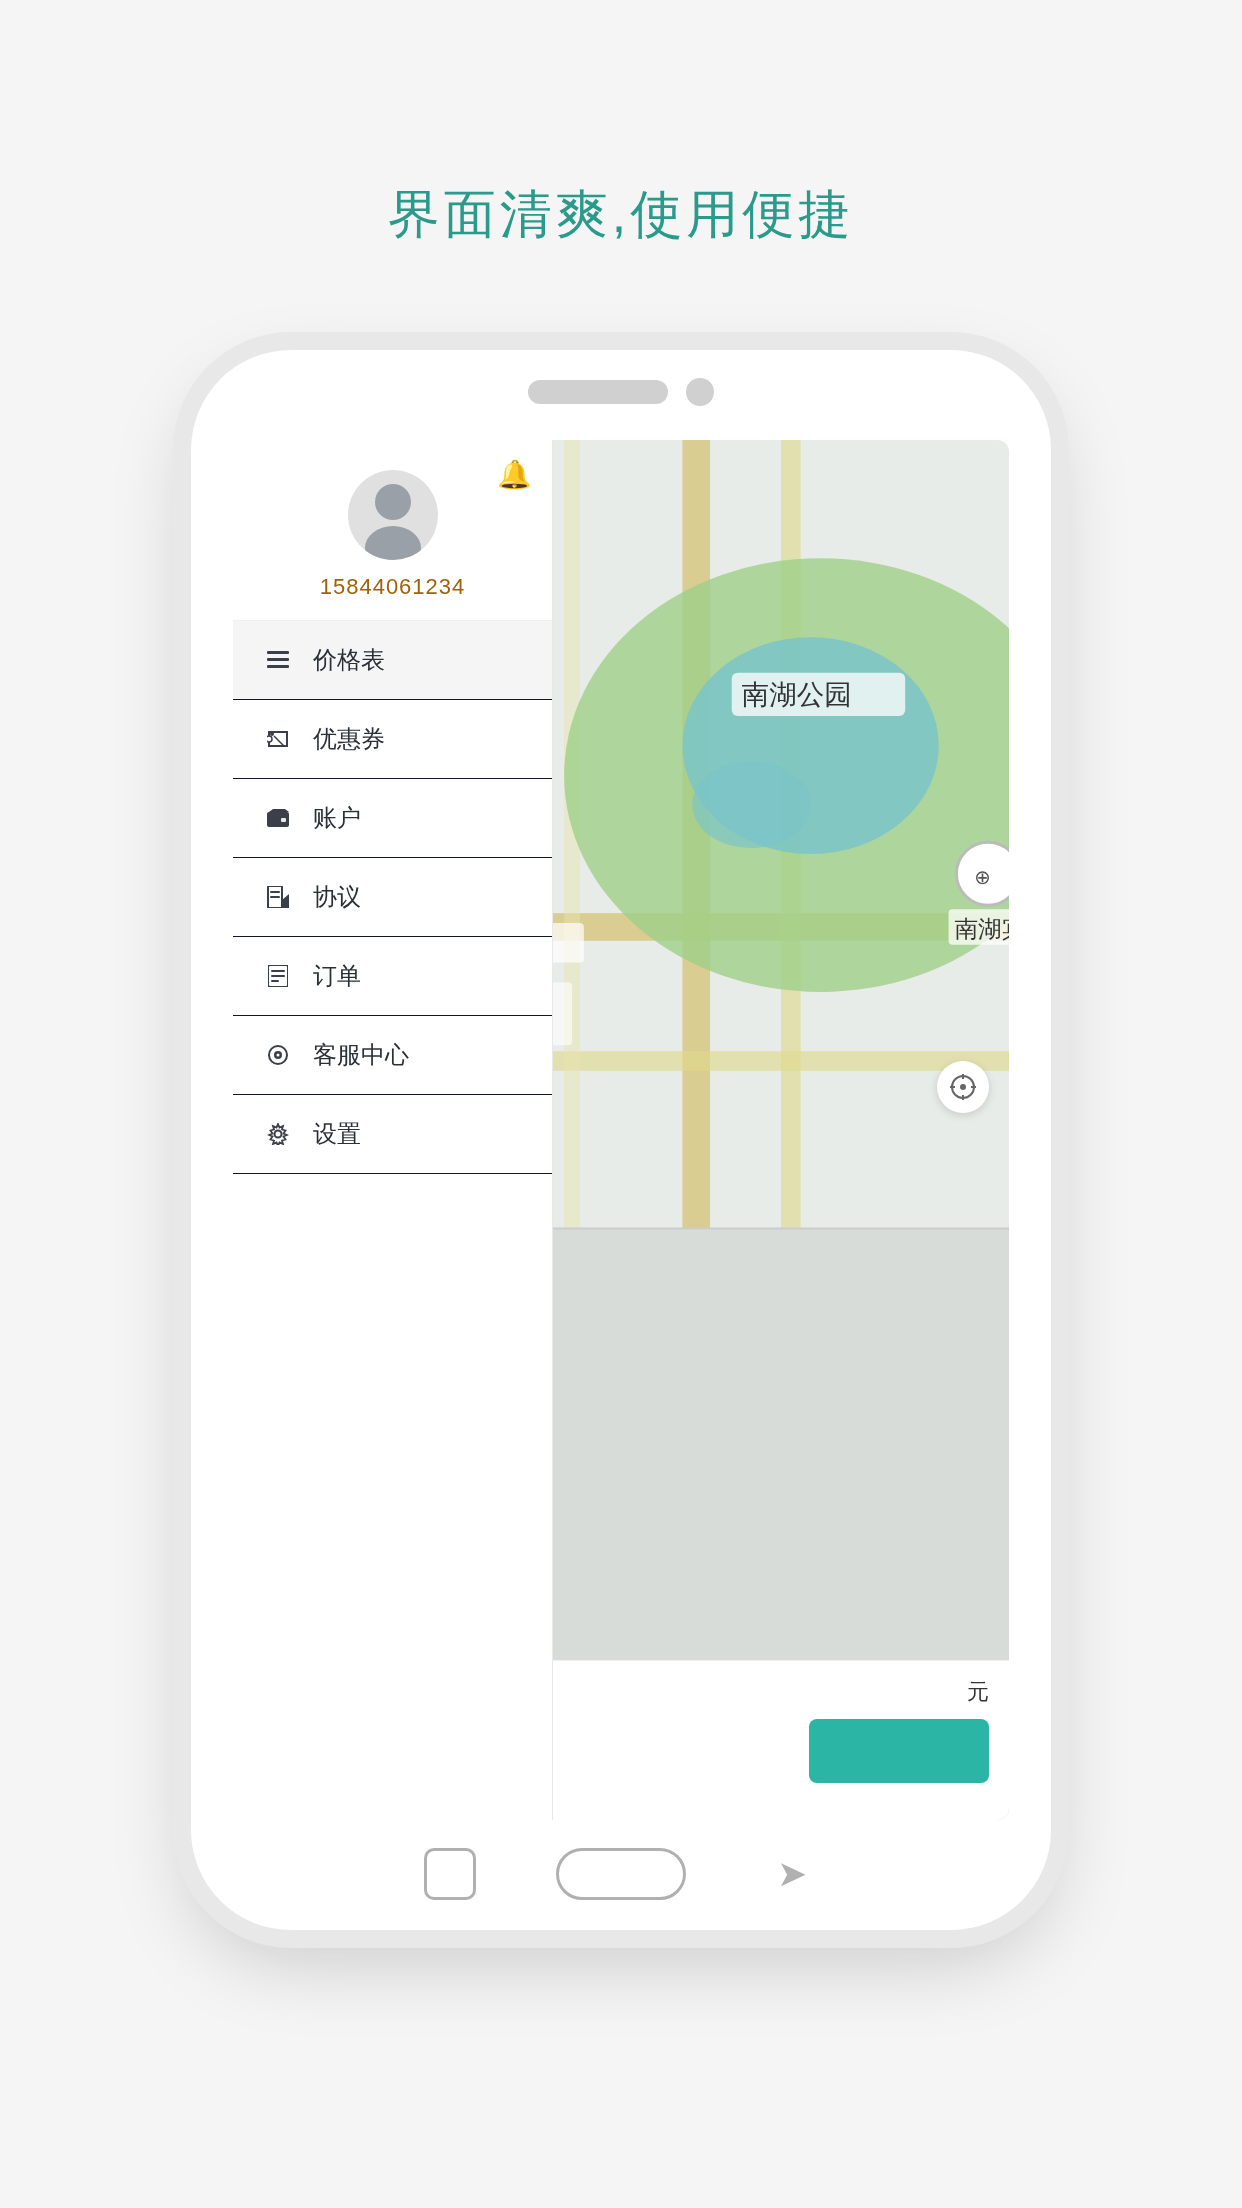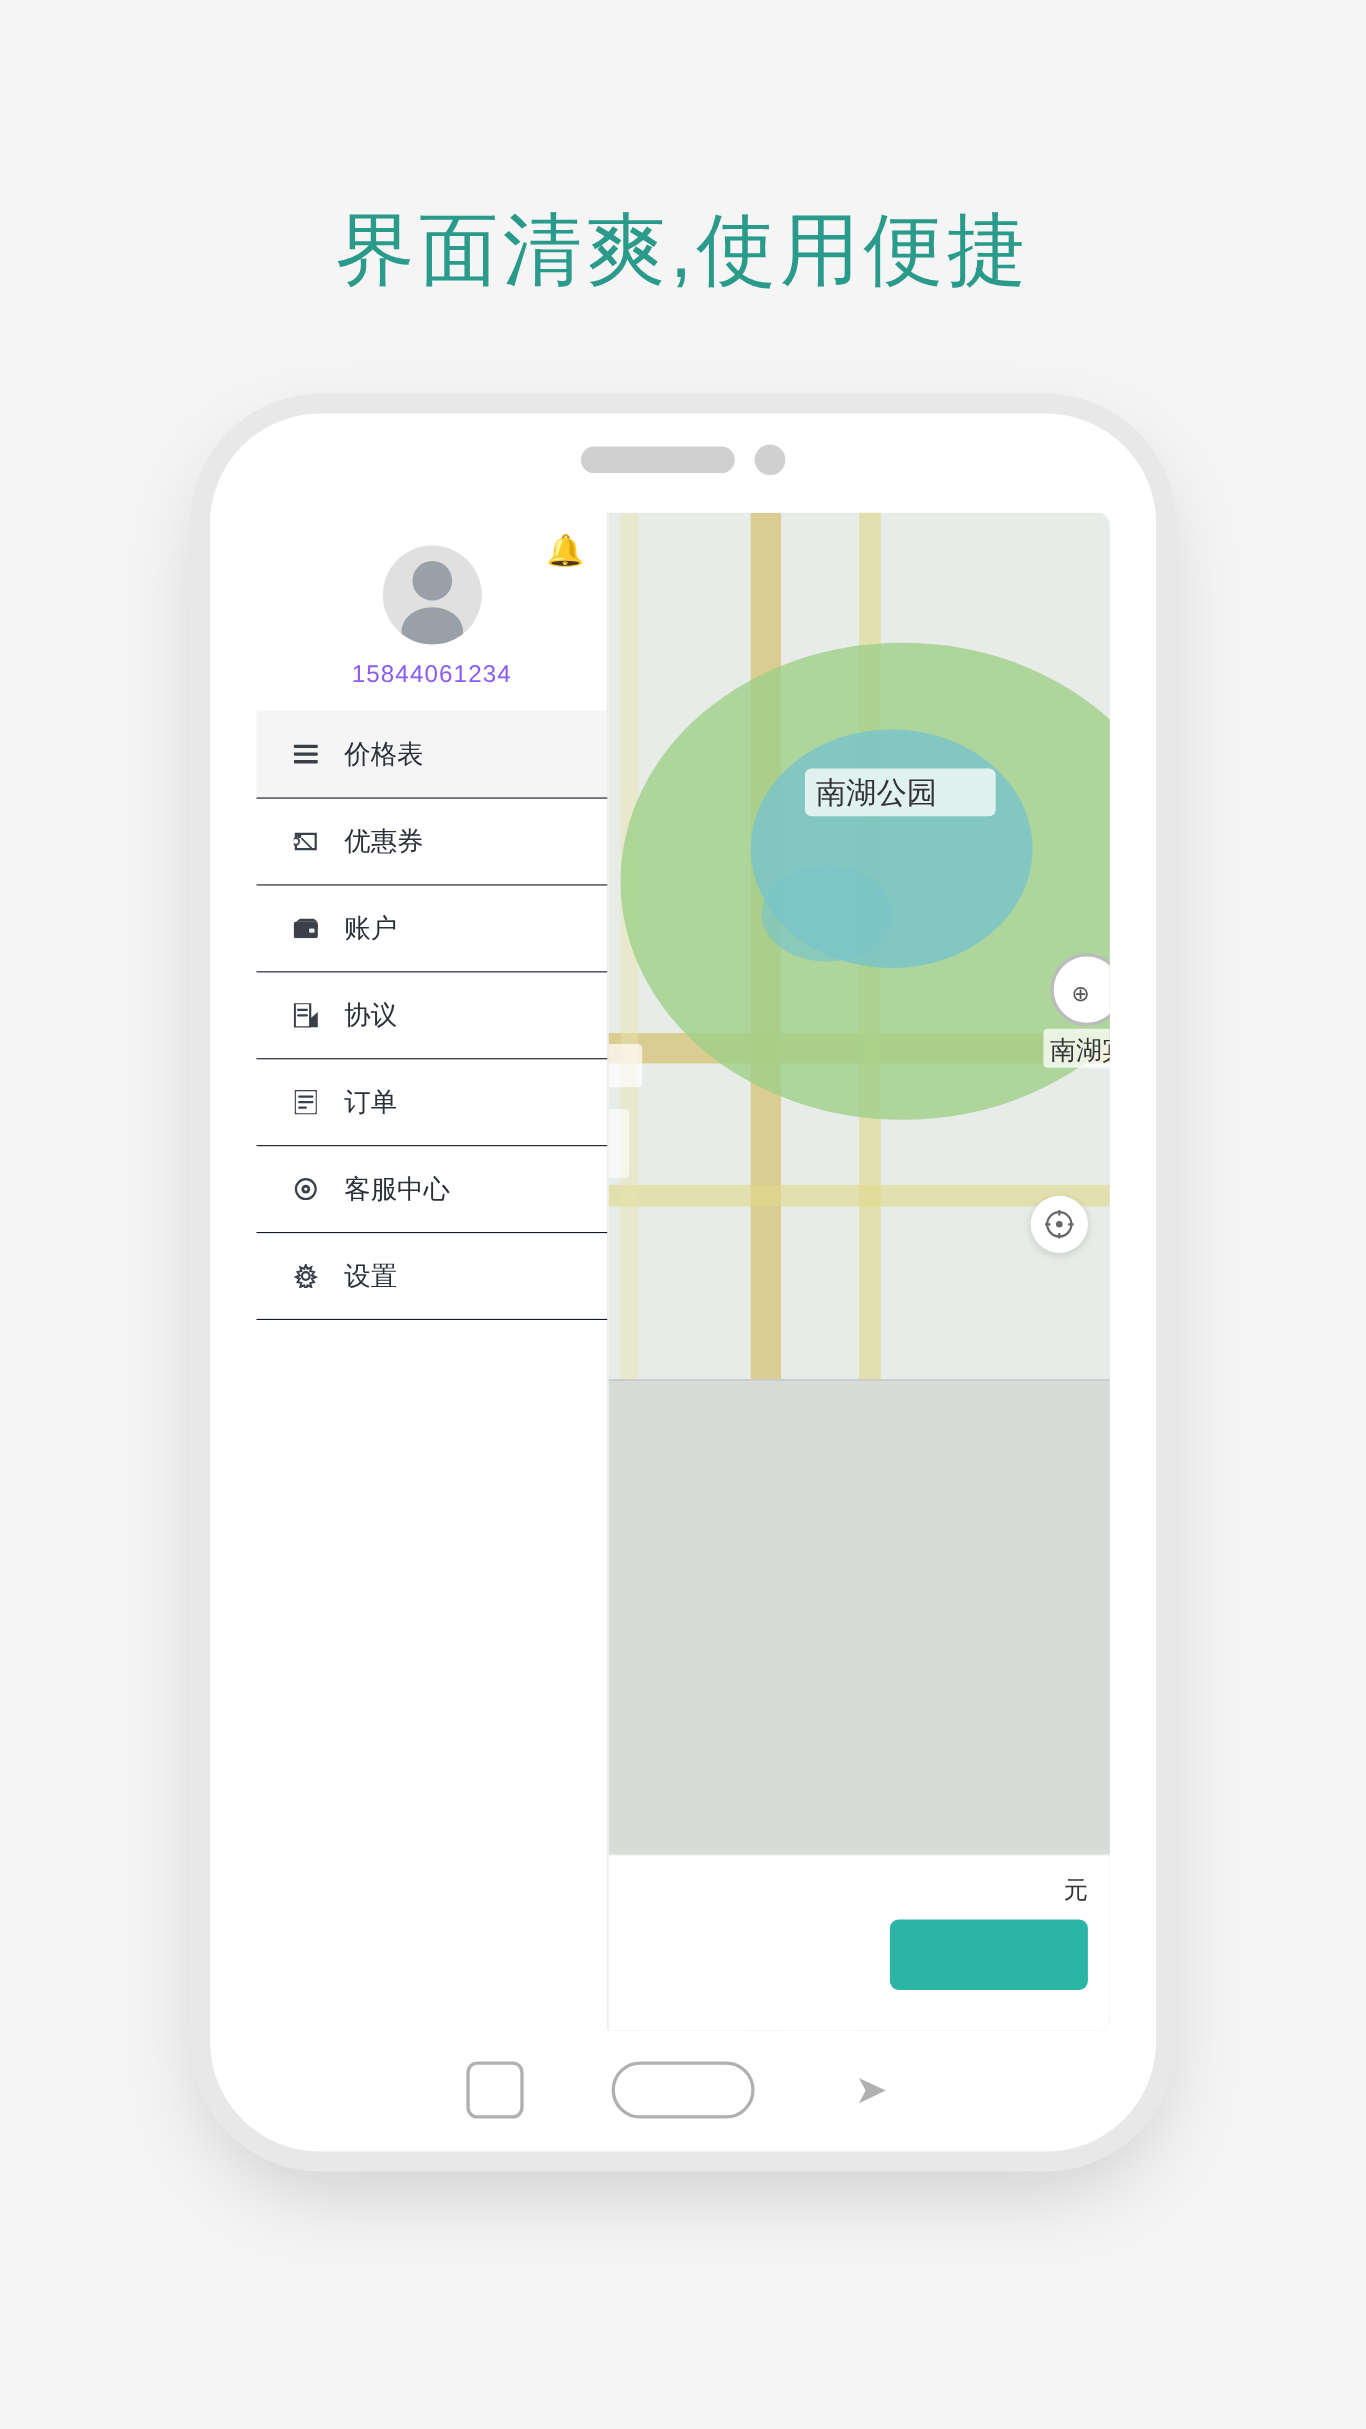--- a/index.html
+++ b/index.html
@@ -10,21 +10,21 @@
       background: #f5f5f5;
       display: flex;
       flex-direction: column;
       align-items: center;
       font-family: -apple-system, 'PingFang SC', 'Hiragino Sans GB', sans-serif;
       overflow: hidden;
     }
 
     .headline {
       margin-top: 180px;
-      font-size: 72px;
+      font-size: 52px;
       font-weight: 500;
       color: #2a9a8a;
       letter-spacing: 4px;
     }
 
     .phone-wrapper {
       margin-top: 100px;
       position: relative;
       width: 860px;
       height: 1580px;
@@ -159,21 +159,21 @@
       background: #e0e0e0;
       display: flex;
       align-items: flex-end;
       justify-content: center;
       overflow: hidden;
       margin-bottom: 14px;
     }
 
     .user-phone {
       font-size: 22px;
-      color: #8b5cf6;
+      color: #a16207;
       font-weight: 400;
       letter-spacing: 1px;
     }
 
     .sidebar-menu {
       flex: 1;
       padding: 0;
     }
 
     .menu-item {

